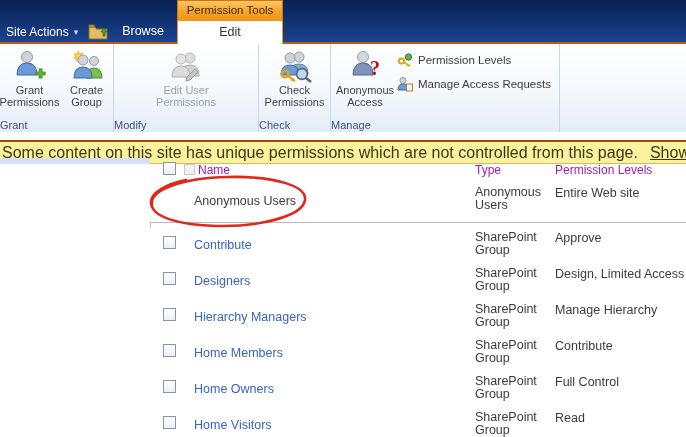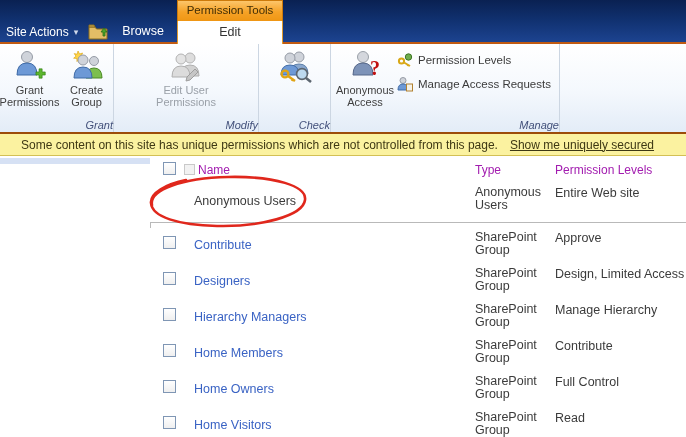--- a/index.html
+++ b/index.html
@@ -42,46 +42,46 @@
   .ribbon {
     position:absolute; left:0; top:44px; width:686px; height:88px;
     background:linear-gradient(180deg,#ffffff 0%, #f4f8fd 55%, #e3ecf7 100%);
   }
   .rgroup { position:absolute; top:0; height:88px; border-right:1px solid #ccd6e2; }
   .rg-grant  { left:0;     width:114px; }
   .rg-modify { left:114px; width:145px; }
   .rg-check  { left:259px; width:72px;  }
   .rg-manage { left:331px; width:229px; }
   .rgroup-label {
-    position:absolute; left:0; right:0; bottom:1px; text-align:right;
-    font-size:11px; color:#42507a;font-style:italic;
+    position:absolute; left:0; right:0; bottom:1px; text-align:left;
+    font-size:11px; color:#42507a;
   }
   .btn-row { display:flex; justify-content:center; gap:2px; padding-top:4px; }
   .big-btn {
     display:flex; flex-direction:column; align-items:center;
     font-size:11px; line-height:12px; text-align:center; color:#3f3f3f; cursor:pointer;
     padding-top:1px;
   }
   .big-btn .ic { width:34px; height:34px; margin-bottom:1px; }
   .big-btn.disabled { color:#9aa0a8; cursor:default; }
   .w58{width:58px}.w52{width:52px}.w66{width:66px}.w78{width:78px}.w68{width:68px}.w64{width:64px}
   .small-stack { position:absolute; left:66px; top:5px; }
   .small-btn {
     display:flex; align-items:center; gap:5px; height:21px; margin-bottom:3px;
     font-size:11.5px; color:#3b3b3b; cursor:pointer; white-space:nowrap;
   }
   .small-btn .ic16 { width:16px; height:16px; }
 
   
   .status-bar {
-    position:absolute; left:0; top:132px; width:686px; height:24px;
+    position:absolute; left:0; top:140px; width:686px; height:24px;
     background:#fbf2a0;
     border-top:2px solid #9c4c09; border-bottom:1px solid #d3c055;
-    display:flex; align-items:center; padding-left:21px;
-    font-size:12px; color:#3e3814; white-space:nowrap; overflow:hidden;
+    display:flex; align-items:center; padding-left:2px;
+    font-size:16px; color:#3e3814; white-space:nowrap; overflow:hidden;
   }
   .status-link { margin-left:12px; text-decoration:underline; color:#3e3814; cursor:pointer; }
 
   .sidebar-strip {
     position:absolute; left:0; top:158px; width:150px; height:6px; background:#d6e1f4;
   }
 
   
   .perm-table { position:absolute; left:150px; top:160px; width:536px; }
   .hdr-row { position:relative; height:22px; }
@@ -180,20 +180,21 @@
         <svg class="ic" viewBox="0 0 34 34">
           <circle cx="21" cy="8" r="5" fill="#cfd3da" stroke="#969ca6"></circle>
           <path d="M12 25 q0 -10 9 -10 q9 0 9 10 z" fill="#8aa8cf" stroke="#5a7da8"></path>
           <circle cx="12" cy="9" r="5" fill="#cfd3da" stroke="#969ca6"></circle>
           <path d="M3 26 q0 -10 9 -10 q9 0 9 10 z" fill="#6d99d6" stroke="#3e6aa6"></path>
           <circle cx="7" cy="25" r="3.4" fill="none" stroke="#e0a415" stroke-width="2.4"></circle>
           <path d="M10 27 l7 5 m-3 0 l1 -2" stroke="#e0a415" stroke-width="2.4" fill="none"></path>
           <circle cx="24" cy="25" r="5.4" fill="#bcd9ef" stroke="#5c6670" stroke-width="1.6"></circle>
           <path d="M28 29 l5 4" stroke="#5c6670" stroke-width="2.6"></path>
         </svg>
+        <span>Check Permissions</span>
       </div>
     </div>
     <div class="rgroup-label">Check</div>
   </div>
 
   <div class="rgroup rg-manage">
     <div style="position:absolute; left:2px; top:4px;">
       <div class="big-btn w64">
         <svg class="ic" viewBox="0 0 34 34">
           <circle cx="15" cy="8" r="5.5" fill="#d4d7dd" stroke="#9aa0a8"></circle>

